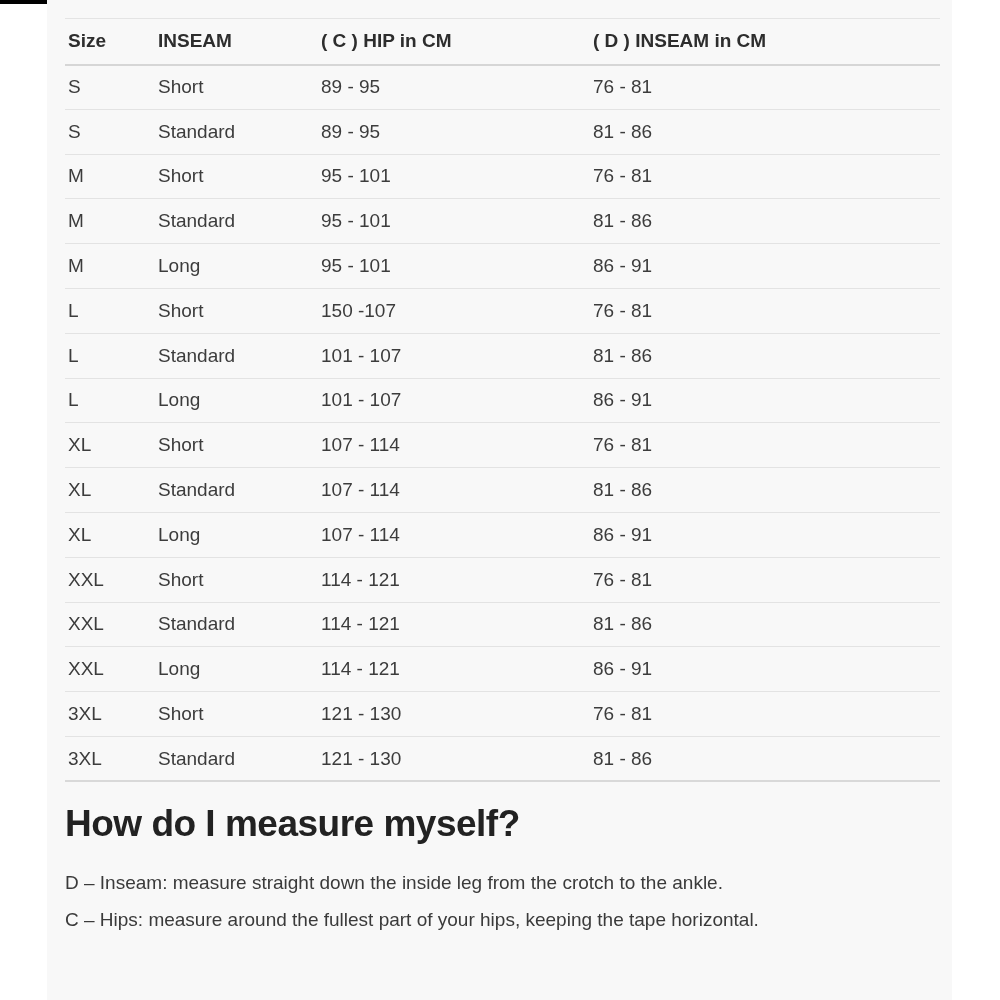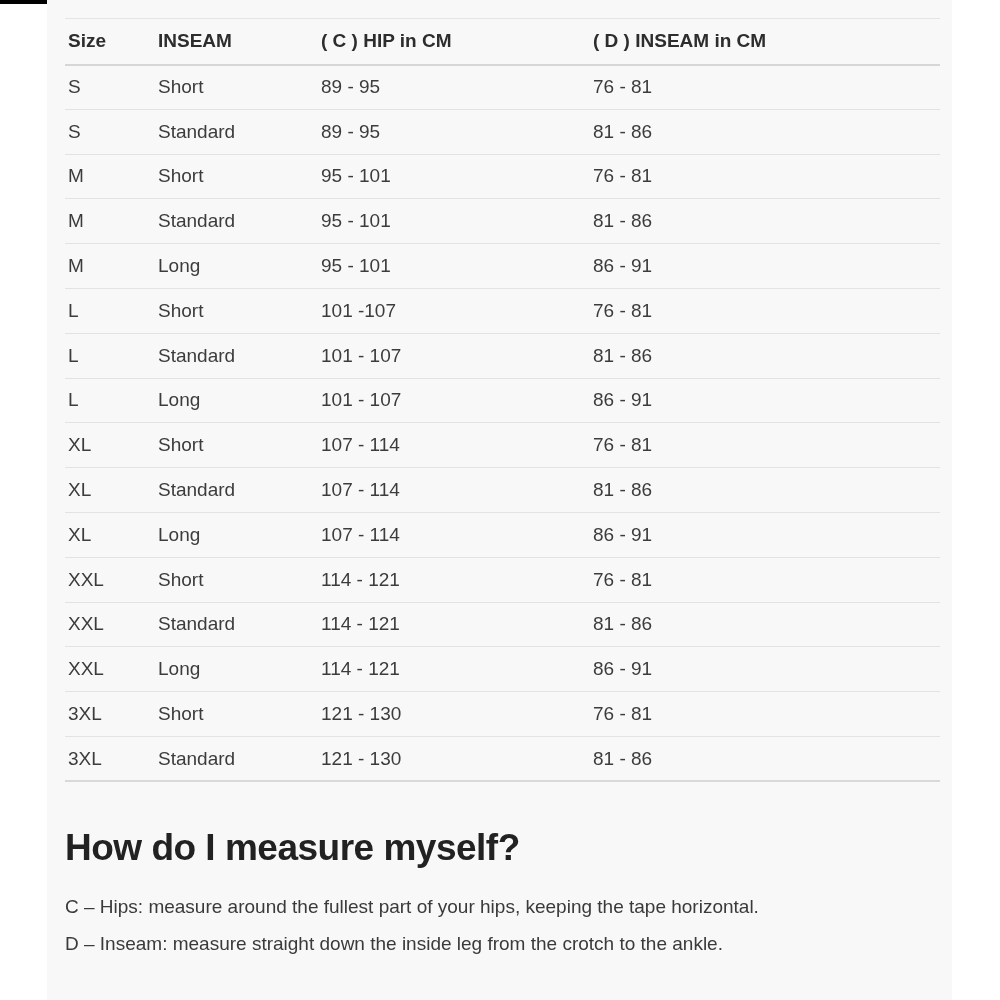--- a/index.html
+++ b/index.html
@@ -56,21 +56,21 @@
     font-weight: normal;
     color: #3c3c3c;
     height: 44.8px;
     padding: 0 0 0 3px;
     border-bottom: 1px solid #e3e3e3;
   }
   table.size-table tbody tr:last-child td {
     border-bottom: 2px solid #d9d9d9;
   }
   .measure-heading {
-    margin: 45px 0 25px 0;
+    margin: 21px 0 25px 0;
     font-size: 37px;
     font-weight: bold;
     letter-spacing: -0.5px;
     color: #222222;
     line-height: 42px;
   }
   .measure-line {
     margin: 0 0 11px 0;
     font-size: 19px;
     color: #3a3a3a;
@@ -127,21 +127,21 @@
           </tr>
           <tr>
             <td>M</td>
             <td>Long</td>
             <td>95 - 101</td>
             <td>86 - 91</td>
           </tr>
           <tr>
             <td>L</td>
             <td>Short</td>
-            <td>101 -107</td>
+            <td>150 -107</td>
             <td>76 - 81</td>
           </tr>
           <tr>
             <td>L</td>
             <td>Standard</td>
             <td>101 - 107</td>
             <td>81 - 86</td>
           </tr>
           <tr>
             <td>L</td>
@@ -195,18 +195,18 @@
             <td>3XL</td>
             <td>Standard</td>
             <td>121 - 130</td>
             <td>81 - 86</td>
           </tr>
         </tbody>
     </table>
 
     <h2 class="measure-heading">How do I measure myself?</h2>
 
+    <p class="measure-line">D – Inseam: measure straight down the inside leg from the crotch to the ankle.</p>
+
     <p class="measure-line">C – Hips: measure around the fullest part of your hips, keeping the tape horizontal.</p>
-
-    <p class="measure-line">D – Inseam: measure straight down the inside leg from the crotch to the ankle.</p>
 
   </div>
 </div>
 
 </body></html>

